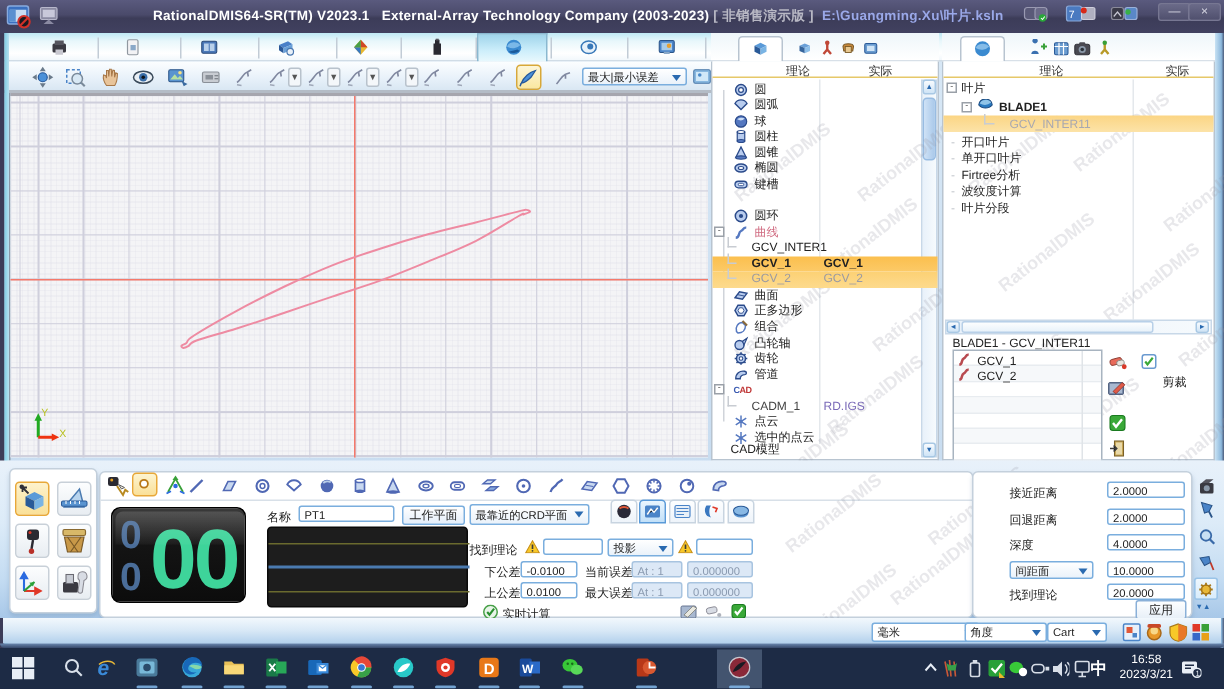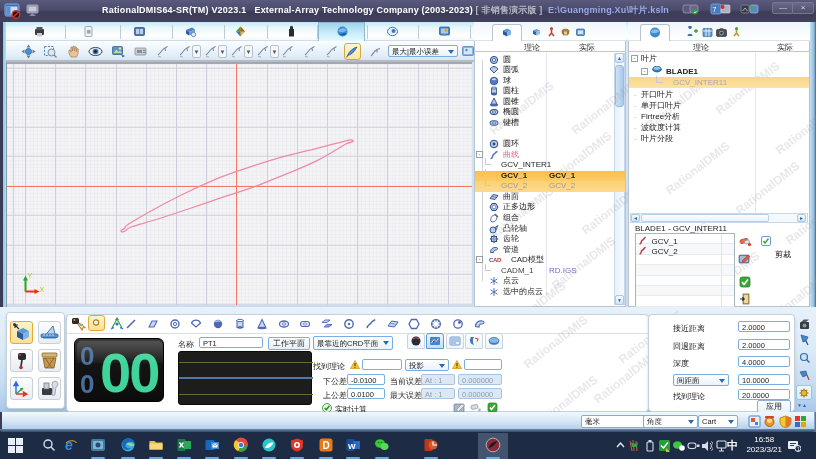--- a/index.html
+++ b/index.html
@@ -431,21 +431,21 @@
       </div>
       <div class="treerow " style="top:203.6px;width:150px;line-height:10.55px;">
         <span style="position:absolute;left:14px;top:0px;"><svg width="10" height="10" viewBox="0 0 10 10" style="vertical-align:-1px">
             <path d="M1.5 7.5 C1.5 4 4 2 7.5 2.5 C9 2.8 9 4.5 7.5 4.8 C5.5 5 4.5 6 4.5 7.5 Z" fill="#b8ccee" stroke="#2a4a8a" stroke-width=".9"></path>
           </svg></span>
         <span style="position:absolute;left:28px;color:#222;">管道</span>
       </div>
       <div class="treerow " style="top:214.15px;width:150px;line-height:10.55px;">
         <span style="position:absolute;left:1px;top:1.2750000000000004px;width:7px;height:7px;border:1px solid #9aa0a8;background:#fff;font-size:6px;line-height:5px;text-align:center;color:#555;">-</span>
         <span style="position:absolute;left:14px;top:0px;"><span style="font-size:6px;font-weight:bold;color:#c03838;letter-spacing:-.3px;"><span style="color:#3858b0">C</span>AD</span></span>
-        <span style="position:absolute;left:36px;color:#222;">CAD模型</span>
+        <span style="position:absolute;left:12px;color:#222;margin-top:40px;">CAD模型</span>
       </div>
       <div class="treerow " style="top:224.7px;width:150px;line-height:10.55px;">
         <span style="position:absolute;left:10px;top:-2px;width:6px;height:7px;border-left:1px solid #c8ccd2;border-bottom:1px solid #c8ccd2;"></span>
         <span style="position:absolute;left:26px;color:#444;">CADM_1</span>
         <span style="position:absolute;left:74px;color:#7a6ab8;">RD.IGS</span>
       </div>
       <div class="treerow " style="top:245.8px;width:150px;line-height:10.55px;">
         <span style="position:absolute;left:14px;top:0px;"><svg width="10" height="10" viewBox="0 0 10 10" style="vertical-align:-1px">
             <path d="M5 1 V9 M1.5 2.8 L8.5 7.2 M8.5 2.8 L1.5 7.2" stroke="#5578c0" stroke-width="1"></path>
             <circle cx="5" cy="5" r="1" fill="#5578c0"></circle>

